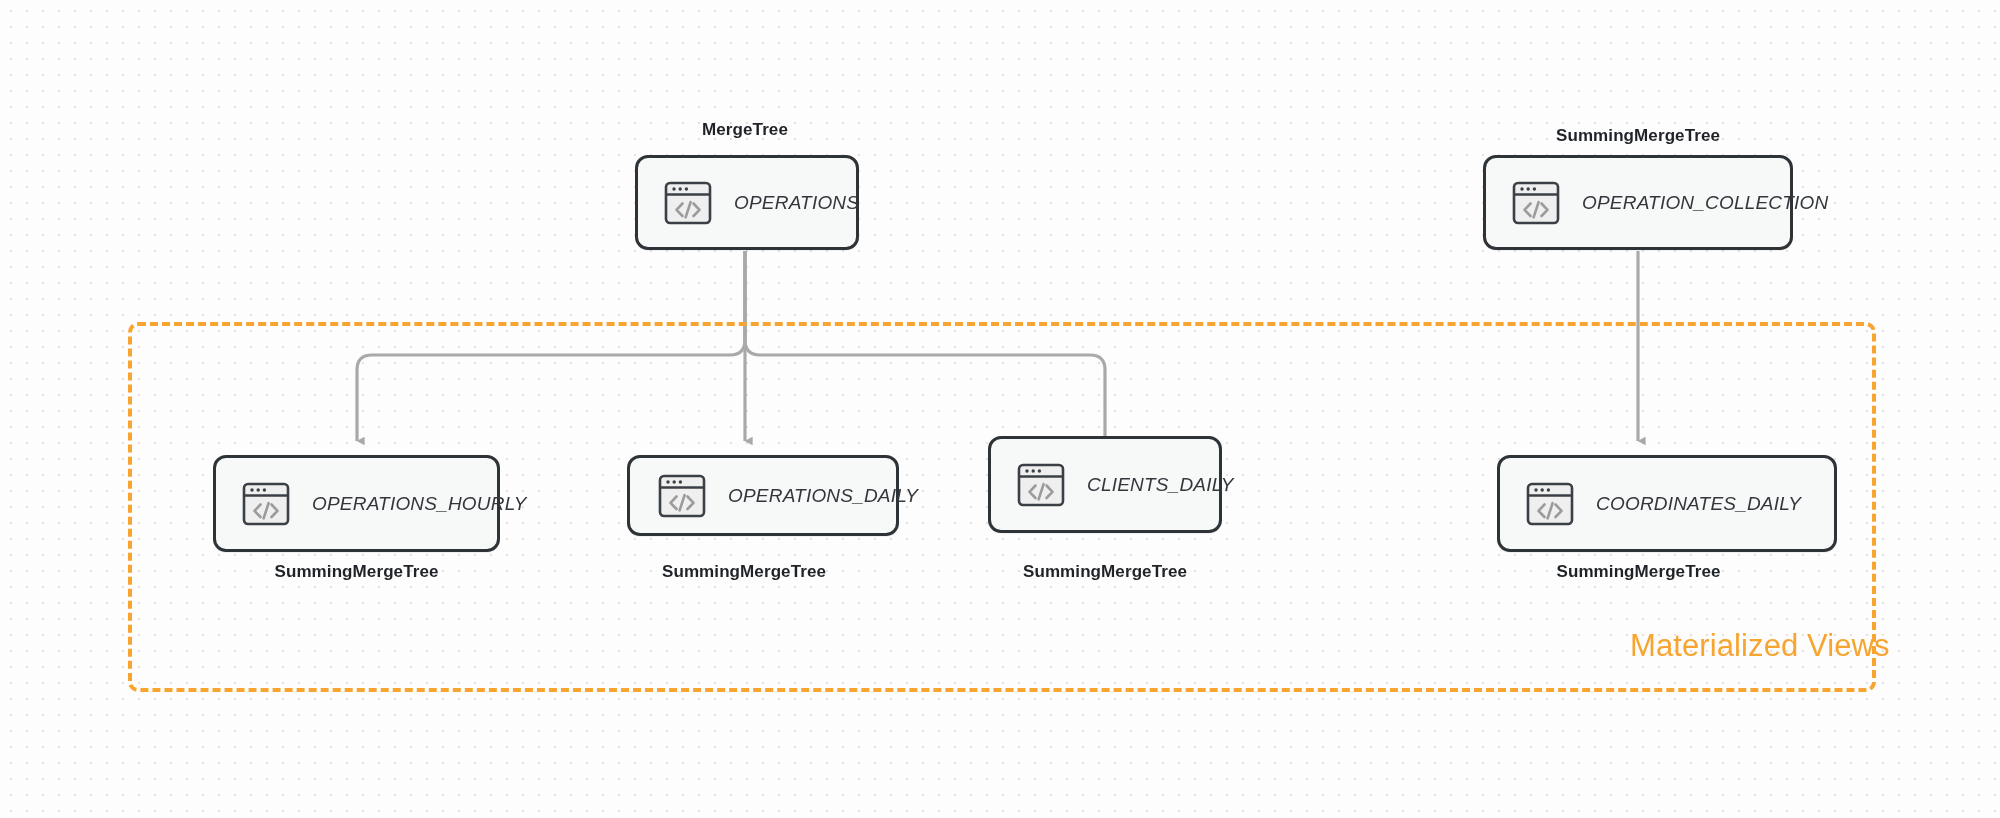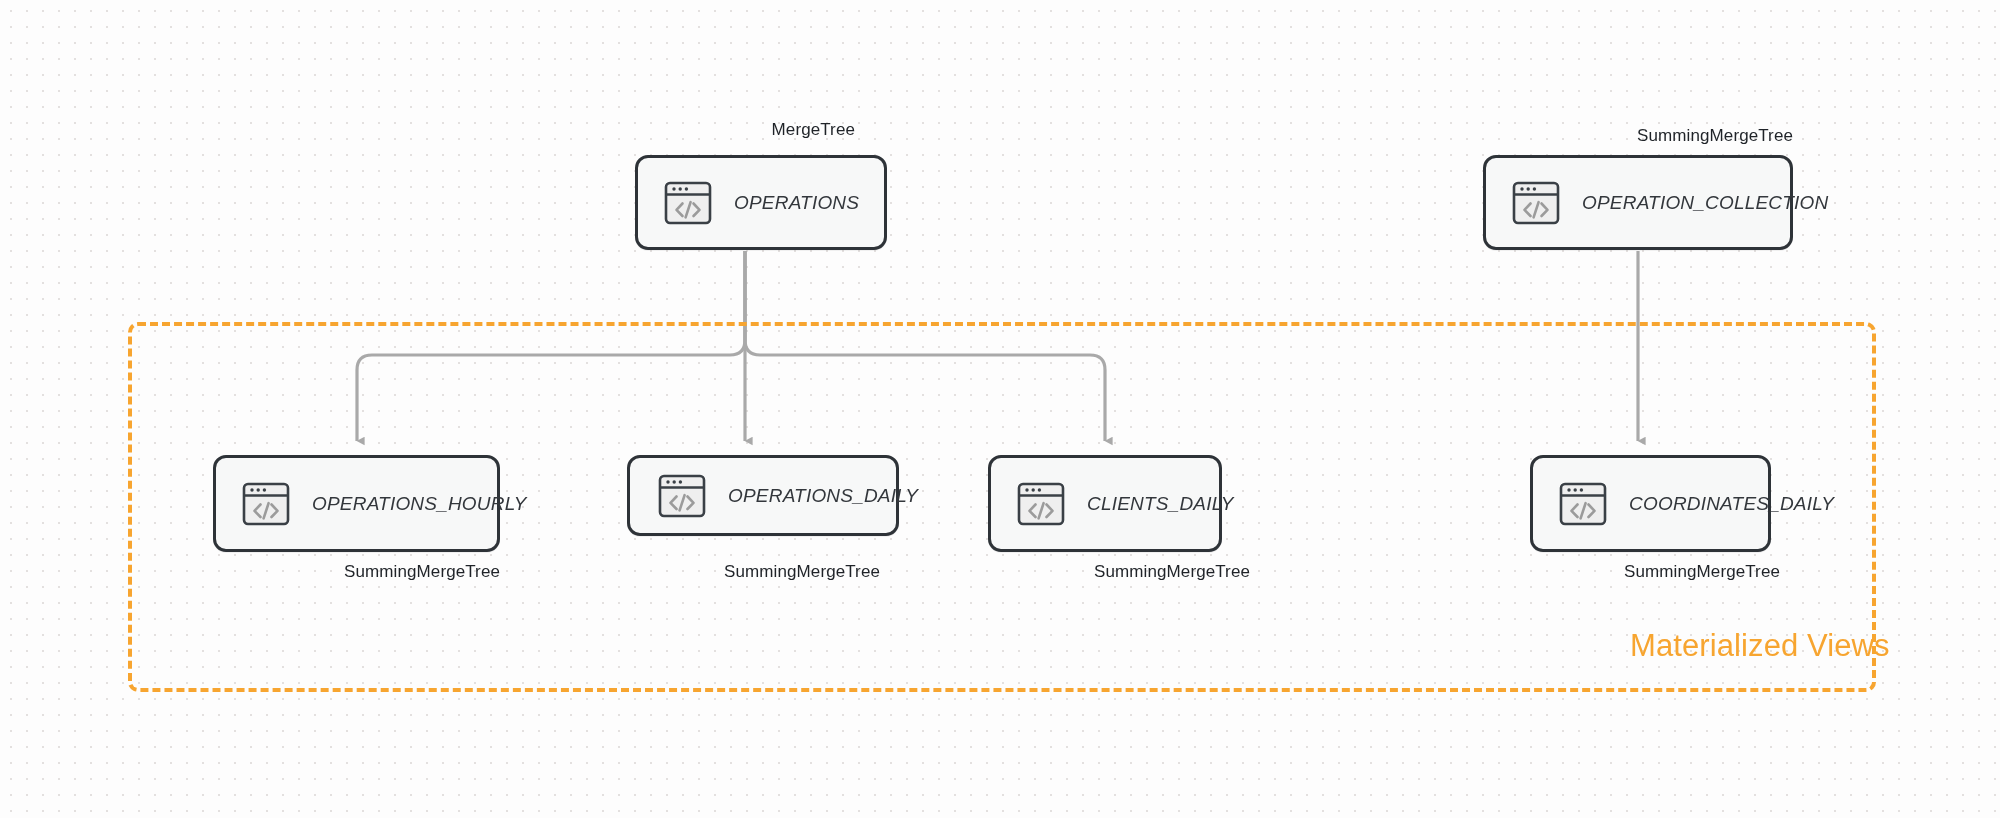--- a/index.html
+++ b/index.html
@@ -72,22 +72,23 @@
     white-space: nowrap;
     letter-spacing: 0.2px;
   }
 
   
   .engine-label {
     position: absolute;
     font-size: 17px;
     color: #1f2328;
     white-space: nowrap;
-    text-align: right;
+    text-align: center;
     letter-spacing: 0.1px;
+    font-weight: bold;
   }
 </style>
 </head>
 <body>
 
 <div id="canvas" style="background-color: rgb(253, 253, 253); background-image: radial-gradient(circle, rgb(227, 224, 223) 1.1px, rgba(0, 0, 0, 0) 1.2px);">
 
   <svg id="edges" viewBox="0 0 2000 818" width="2000" height="818" xmlns="http://www.w3.org/2000/svg">
     <defs>
       <marker id="arrowhead" markerWidth="9" markerHeight="9" refX="4.3" refY="7.6" orient="auto" markerUnits="userSpaceOnUse">
@@ -101,21 +102,21 @@
 
     <path d="M 745 251 L 745 340 Q 745 355 760 355 L 1090 355 Q 1105 355 1105 370 L 1105 441" fill="none" stroke="#a9a9a9" stroke-width="3.2" marker-end="url(#arrowhead)"></path>
 
     <path d="M 1638 251 L 1638 441" fill="none" stroke="#a9a9a9" stroke-width="3.2" marker-end="url(#arrowhead)"></path>
   </svg>
 
   <div class="mv-group" id="mv-group" style="left: 128px; top: 322px; width: 1748px; height: 370px; border-color: rgb(247, 165, 48); border-style: dashed;"></div>
   <div class="mv-group-label" id="mv-group-label" style="left: 1630px; top: 628px; color: rgb(247, 165, 48);">Materialized Views</div>
 
   <div id="nodes-layer">
-      <div class="node" style="left: 635px; top: 155px; width: 252px; height: 95px; border-color: rgb(46, 51, 56); background: rgb(247, 248, 248);">
+      <div class="node" style="left: 635px; top: 155px; width: 224px; height: 95px; border-color: rgb(46, 51, 56); background: rgb(247, 248, 248);">
         <svg class="node-icon" viewBox="0 0 48 44" xmlns="http://www.w3.org/2000/svg">
     <rect x="2" y="2" width="44" height="40" rx="4" ry="4" fill="#efefef" stroke="#3a4046" stroke-width="2.6"></rect>
     <path d="M 2.6 13.5 L 45.4 13.5" stroke="#3a4046" stroke-width="2.4"></path>
     <circle cx="10" cy="8" r="1.7" fill="#3a4046"></circle>
     <circle cx="16.2" cy="8" r="1.7" fill="#3a4046"></circle>
     <circle cx="22.4" cy="8" r="1.7" fill="#3a4046"></circle>
     <path d="M 18.5 22.5 L 12.5 28.8 L 18.5 35" fill="none" stroke="#9b9b9b" stroke-width="2.6" stroke-linecap="round" stroke-linejoin="round"></path>
     <path d="M 29.5 22.5 L 35.5 28.8 L 29.5 35" fill="none" stroke="#9b9b9b" stroke-width="2.6" stroke-linecap="round" stroke-linejoin="round"></path>
     <path d="M 26.6 21.2 L 21.6 36.3" fill="none" stroke="#9b9b9b" stroke-width="2.6" stroke-linecap="round"></path>
   </svg>
@@ -157,35 +158,35 @@
     <circle cx="10" cy="8" r="1.7" fill="#3a4046"></circle>
     <circle cx="16.2" cy="8" r="1.7" fill="#3a4046"></circle>
     <circle cx="22.4" cy="8" r="1.7" fill="#3a4046"></circle>
     <path d="M 18.5 22.5 L 12.5 28.8 L 18.5 35" fill="none" stroke="#9b9b9b" stroke-width="2.6" stroke-linecap="round" stroke-linejoin="round"></path>
     <path d="M 29.5 22.5 L 35.5 28.8 L 29.5 35" fill="none" stroke="#9b9b9b" stroke-width="2.6" stroke-linecap="round" stroke-linejoin="round"></path>
     <path d="M 26.6 21.2 L 21.6 36.3" fill="none" stroke="#9b9b9b" stroke-width="2.6" stroke-linecap="round"></path>
   </svg>
         <span class="node-label" style="color: rgb(51, 55, 60);">OPERATIONS_DAILY</span>
       </div>
       <div class="engine-label" style="left: 608px; top: 562px; width: 272px; color: rgb(31, 35, 40);">SummingMergeTree</div>
-      <div class="node" style="left: 988px; top: 455px; width: 234px; height: 97px; border-color: rgb(46, 51, 56); background: rgb(247, 248, 248);">
+      <div class="node" style="left: 988px; top: 436px; width: 234px; height: 97px; border-color: rgb(46, 51, 56); background: rgb(247, 248, 248);">
         <svg class="node-icon" viewBox="0 0 48 44" xmlns="http://www.w3.org/2000/svg">
     <rect x="2" y="2" width="44" height="40" rx="4" ry="4" fill="#efefef" stroke="#3a4046" stroke-width="2.6"></rect>
     <path d="M 2.6 13.5 L 45.4 13.5" stroke="#3a4046" stroke-width="2.4"></path>
     <circle cx="10" cy="8" r="1.7" fill="#3a4046"></circle>
     <circle cx="16.2" cy="8" r="1.7" fill="#3a4046"></circle>
     <circle cx="22.4" cy="8" r="1.7" fill="#3a4046"></circle>
     <path d="M 18.5 22.5 L 12.5 28.8 L 18.5 35" fill="none" stroke="#9b9b9b" stroke-width="2.6" stroke-linecap="round" stroke-linejoin="round"></path>
     <path d="M 29.5 22.5 L 35.5 28.8 L 29.5 35" fill="none" stroke="#9b9b9b" stroke-width="2.6" stroke-linecap="round" stroke-linejoin="round"></path>
     <path d="M 26.6 21.2 L 21.6 36.3" fill="none" stroke="#9b9b9b" stroke-width="2.6" stroke-linecap="round"></path>
   </svg>
         <span class="node-label" style="color: rgb(51, 55, 60);">CLIENTS_DAILY</span>
       </div>
       <div class="engine-label" style="left: 960px; top: 562px; width: 290px; color: rgb(31, 35, 40);">SummingMergeTree</div>
-      <div class="node" style="left: 1497px; top: 455px; width: 241px; height: 97px; border-color: rgb(46, 51, 56); background: rgb(247, 248, 248); margin-left: 33px;">
+      <div class="node" style="left: 1497px; top: 455px; width: 340px; height: 97px; border-color: rgb(46, 51, 56); background: rgb(247, 248, 248);">
         <svg class="node-icon" viewBox="0 0 48 44" xmlns="http://www.w3.org/2000/svg">
     <rect x="2" y="2" width="44" height="40" rx="4" ry="4" fill="#efefef" stroke="#3a4046" stroke-width="2.6"></rect>
     <path d="M 2.6 13.5 L 45.4 13.5" stroke="#3a4046" stroke-width="2.4"></path>
     <circle cx="10" cy="8" r="1.7" fill="#3a4046"></circle>
     <circle cx="16.2" cy="8" r="1.7" fill="#3a4046"></circle>
     <circle cx="22.4" cy="8" r="1.7" fill="#3a4046"></circle>
     <path d="M 18.5 22.5 L 12.5 28.8 L 18.5 35" fill="none" stroke="#9b9b9b" stroke-width="2.6" stroke-linecap="round" stroke-linejoin="round"></path>
     <path d="M 29.5 22.5 L 35.5 28.8 L 29.5 35" fill="none" stroke="#9b9b9b" stroke-width="2.6" stroke-linecap="round" stroke-linejoin="round"></path>
     <path d="M 26.6 21.2 L 21.6 36.3" fill="none" stroke="#9b9b9b" stroke-width="2.6" stroke-linecap="round"></path>
   </svg>

